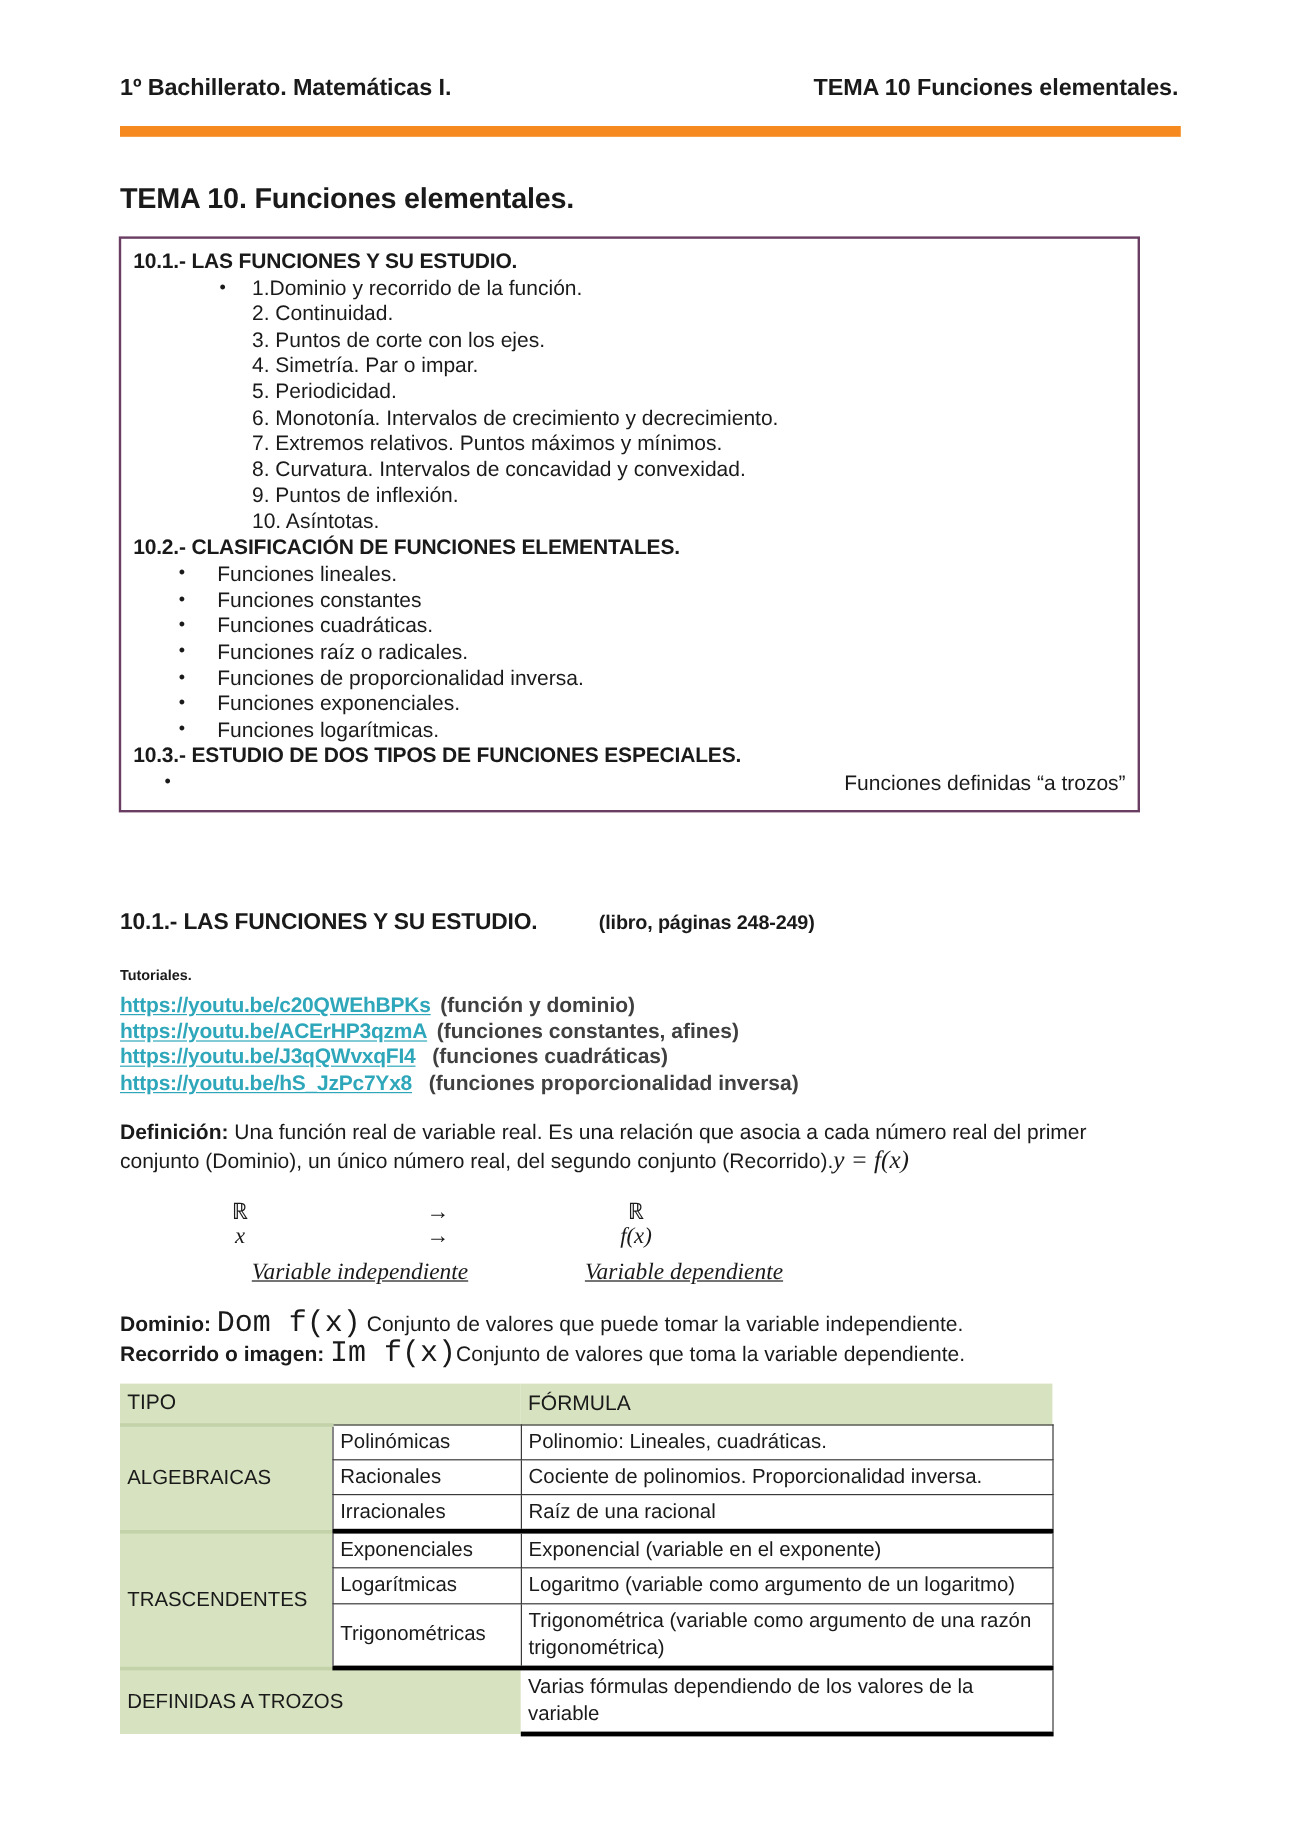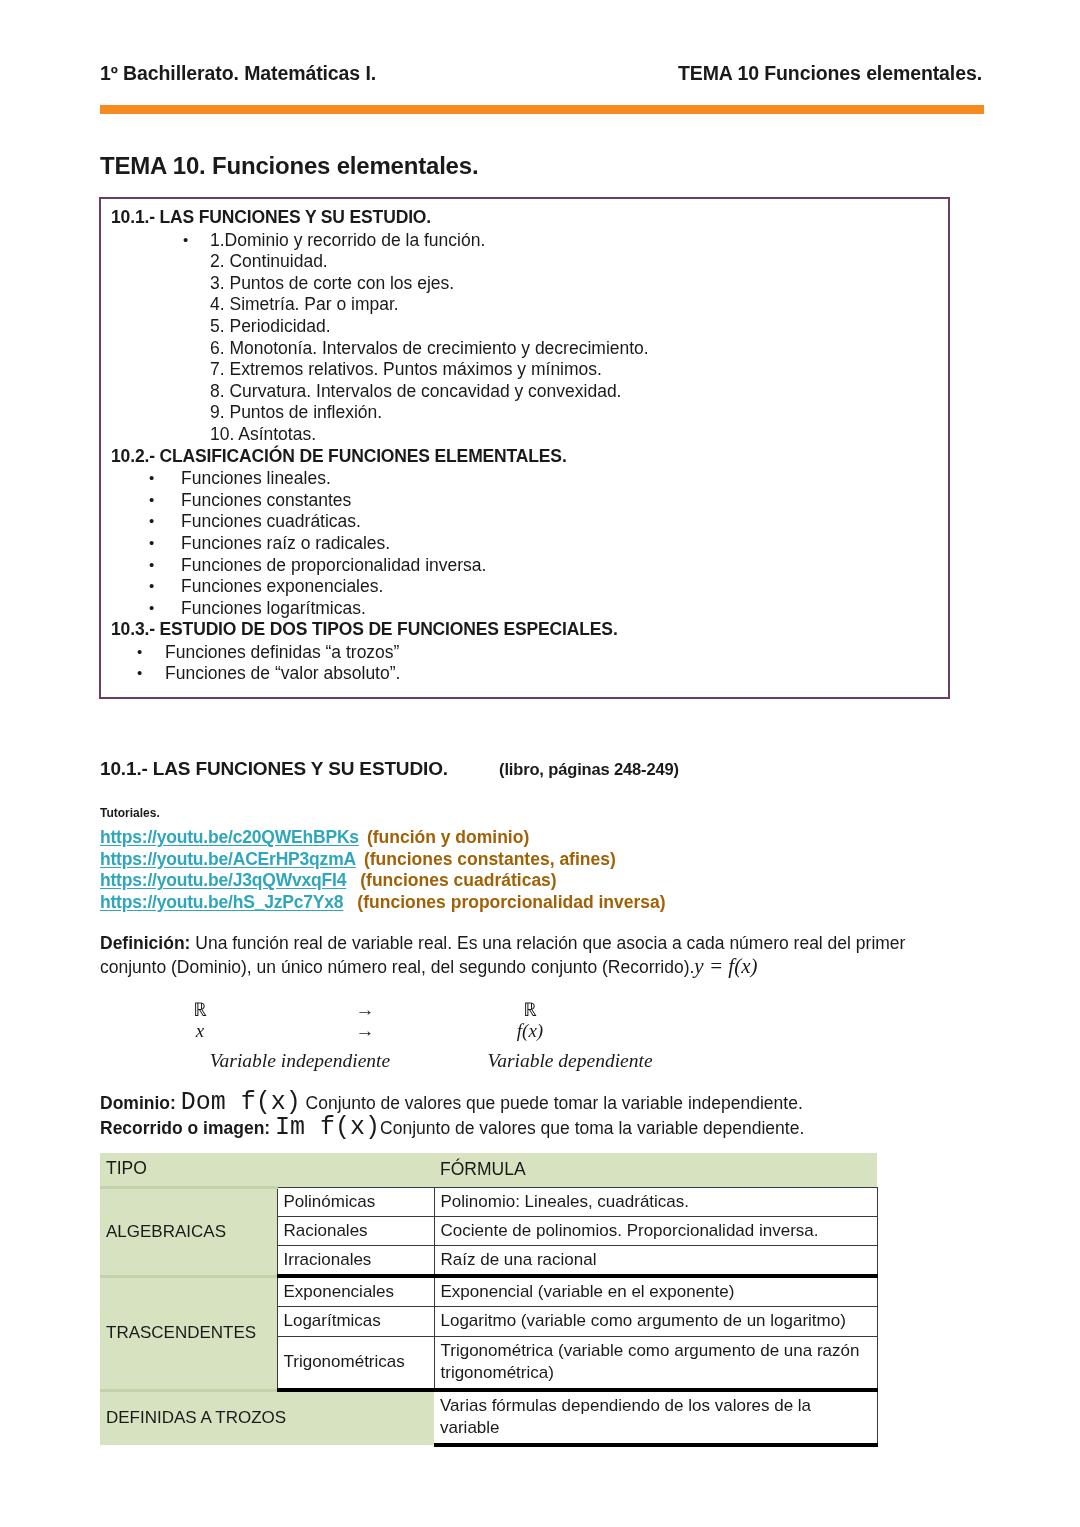--- a/index.html
+++ b/index.html
@@ -100,21 +100,21 @@
   
   .lvl-b li       { padding-left: 72px; }
   .lvl-b li::before {
     content: "\2022";
     position: absolute;
     left: 40px;
     top: -1px;
     font-size: 15px;
   }
   
-  .lvl-c li       { padding-left: 56px; }
+  .lvl-c li       { padding-left: 56px; text-align: right; }
   .lvl-c li::before {
     content: "\2022";
     position: absolute;
     left: 28px;
     top: -1px;
     font-size: 15px;
   }
 
   
   .sec-head {
@@ -149,21 +149,21 @@
   .tut-row { display: flex; align-items: baseline; white-space: nowrap; }
   .tut-link {
     color: #2fa7bb;
     font-weight: bold;
     text-decoration: underline;
     text-underline-offset: 2px;
     letter-spacing: -0.2px;
   }
   .tut-note {
     font-weight: bold;
-    color: #a16207;
+    color: #404040;
     margin-left: 8px;
   }
   .tut-row.pad .tut-link { padding-right: 6px; }
 
   
   .def-par {
     position: absolute;
     left: 100px;
     top: 932px;
     width: 836px;
@@ -193,20 +193,21 @@
   .map-row .it { font-style: italic; font-size: 19px; }
   .map-row .ar { font-size: 19px; }
   .map-cap {
     display: grid;
     grid-template-columns: 280px 260px;
     text-align: center;
     font-style: italic;
     font-size: 19.5px;
     margin-top: 6px;
     margin-left: 60px;
+    text-decoration: underline;
   }
 
   
   .dom-lines {
     position: absolute;
     left: 100px;
     top: 1091px;
     font-size: 17.5px;
     line-height: 23.5px;
   }
@@ -282,21 +283,20 @@
       <li>Funciones cuadráticas.</li>
       <li>Funciones raíz o radicales.</li>
       <li>Funciones de proporcionalidad inversa.</li>
       <li>Funciones exponenciales.</li>
       <li>Funciones logarítmicas.</li>
     </ul>
 
     <div class="idx-head">10.3.- ESTUDIO DE DOS TIPOS DE FUNCIONES ESPECIALES.</div>
     <ul class="idx-list lvl-c">
       <li>Funciones definidas “a trozos”</li>
-      <li>Funciones de “valor absoluto”.</li>
     </ul>
   </div>
 
   <div class="sec-head">
     <span>10.1.- LAS FUNCIONES Y SU ESTUDIO.</span>
     <span class="sub">(libro, páginas 248-249)</span>
   </div>
 
   <div class="tut-title">Tutoriales.</div>
   <div class="tut-list">

